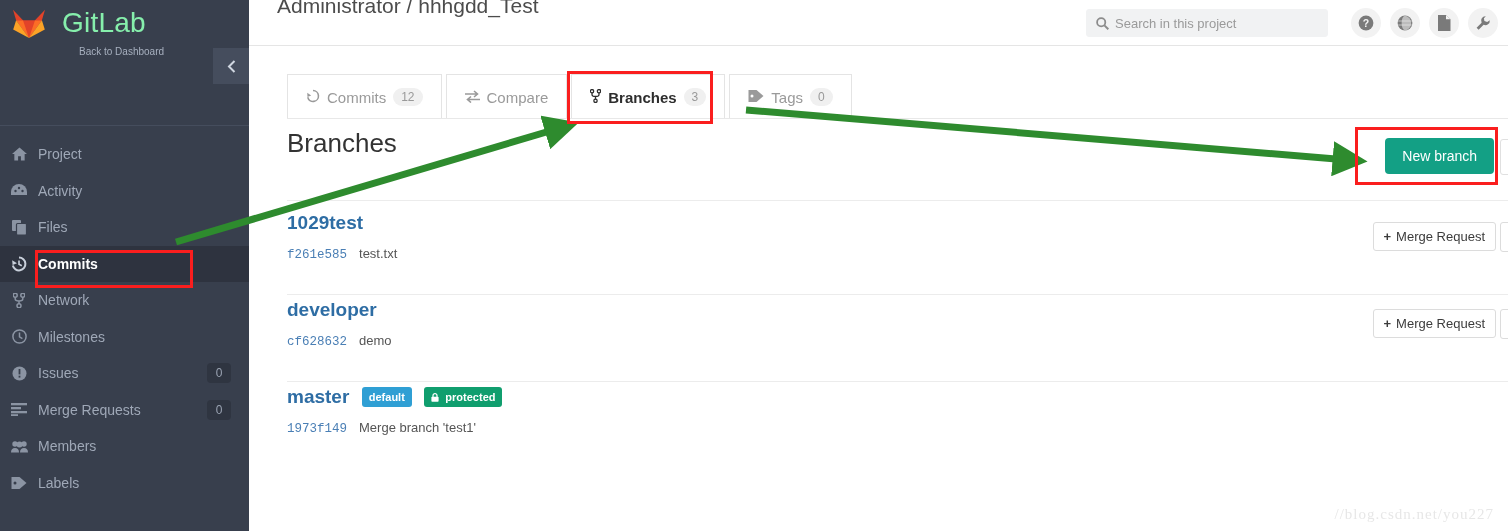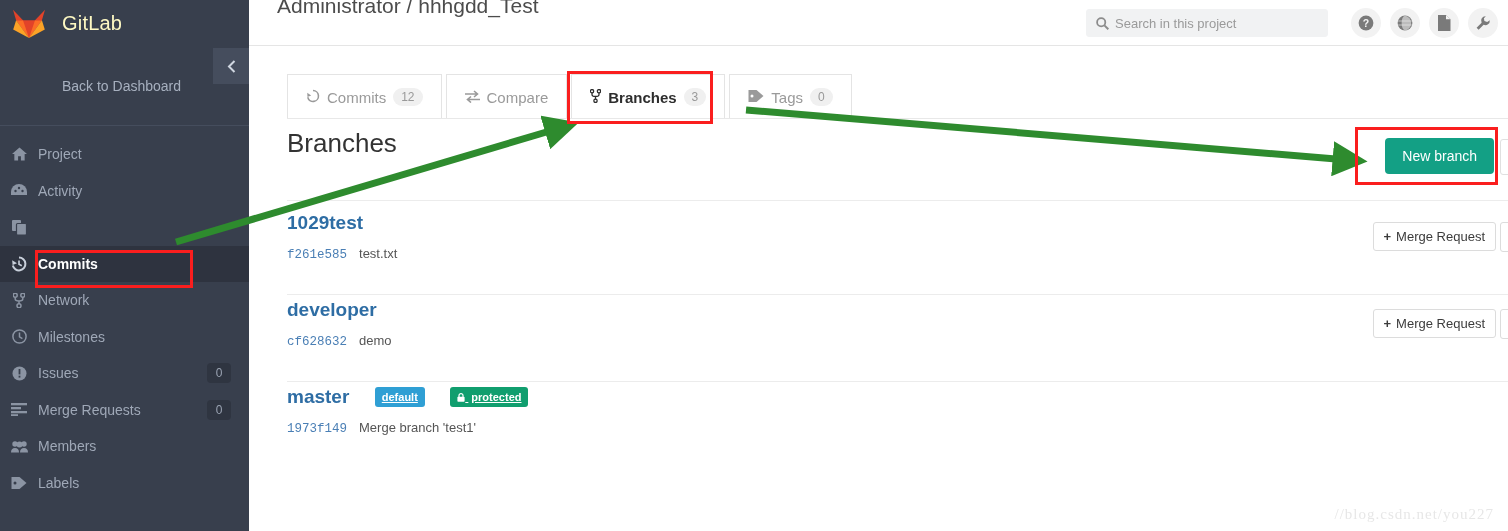--- a/index.html
+++ b/index.html
@@ -17,33 +17,33 @@
     width: 249px; height: 531px;
     background: #383f4d;
     color: #b8c0cd;
   }
   .brand {
     height: 46px; display: flex; align-items: center;
     padding-left: 12px;
   }
   .brand-logo { width: 34px; height: 32px; flex: none; }
   .brand-name {
-    margin-left: 16px; font-size: 20px; color: #fef9c3;
+    margin-left: 16px; font-size: 28px; color: #86efac;
     letter-spacing: .2px;
   }
   .collapse-btn {
     position: absolute; right: 0; top: 48px;
     width: 36px; height: 36px;
     background: #454d5d;
     display: flex; align-items: center; justify-content: center;
     color: #c3cad6; font-size: 14px; cursor: pointer;
   }
   .back-dash {
-    height: 80px; display: flex; align-items: center; justify-content: center;
-    font-size: 14px; color: #a7b0bf;
+    height: 80px; display: flex; align-items: flex-start; justify-content: center;
+    font-size: 10px; color: #a7b0bf;
     border-bottom: 1px solid #454d5d;
     padding-right: 6px;
   }
   .nav { padding-top: 10px; }
   .nav-item {
     position: relative;
     height: 36.5px; display: flex; align-items: center;
     font-size: 14px; color: #9fa8b7; cursor: pointer;
   }
   .nav-item .ic {
@@ -143,23 +143,23 @@
   .list-rule { position: absolute; left: 38px; right: 0; height: 1px; background: #ececec; }
 
   
   .branch-row { position: absolute; left: 38px; right: 2px; }
   .branch-name {
     font-size: 19px; font-weight: bold; color: #2e6da4;
     display: inline-block; vertical-align: middle; cursor: pointer;
   }
   .bbadge {
     display: inline-block; vertical-align: middle;
-    margin-left: 21px; border-radius: 3px;
+    margin-left: 8px; border-radius: 3px;
     font-size: 11px; font-weight: bold; color: #fff;
-    padding: 4px 7px; line-height: 12px; text-decoration: underline;
+    padding: 4px 7px; line-height: 12px;
   }
   .bbadge.default { background: #2f9fd4; }
   .bbadge.protected { background: #109e6e; }
   .bbadge.protected .lock { margin-right: 3px; }
   .commit-line { margin-top: 12px; font-size: 13px; color: #555; }
   .sha {
     font-family: "Liberation Mono", monospace;
     color: #4a7fb5; font-size: 12.5px; margin-right: 12px;
   }
   .mr-btn {
@@ -242,20 +242,21 @@
         <span class="lbl">Activity</span>
       </div>
 
       <div class="nav-item">
         <span class="ic">
           <svg width="15" height="15" viewBox="0 0 15 15">
               <rect x="0" y="0" width="9" height="11" rx="1" fill="currentColor"></rect>
               <rect x="4.5" y="3.5" width="10" height="11.5" rx="1" fill="currentColor" stroke="#383f4d" stroke-width="1.2"></rect>
             </svg>
         </span>
+        <span class="lbl">Files</span>
       </div>
 
       <div class="nav-item active">
         <span class="ic">
           <svg width="16" height="16" viewBox="0 0 16 16">
               <path d="M8 1.6 A6.4 6.4 0 1 1 1.8 9.6" stroke="currentColor" stroke-width="2" fill="none"></path>
               <path d="M1.2 4.2 L1.6 9.0 L6.0 7.2 Z" fill="currentColor"></path>
               <path d="M8 4.6 V8.2 L10.8 9.8" stroke="currentColor" stroke-width="1.6" fill="none"></path>
             </svg>
         </span>

